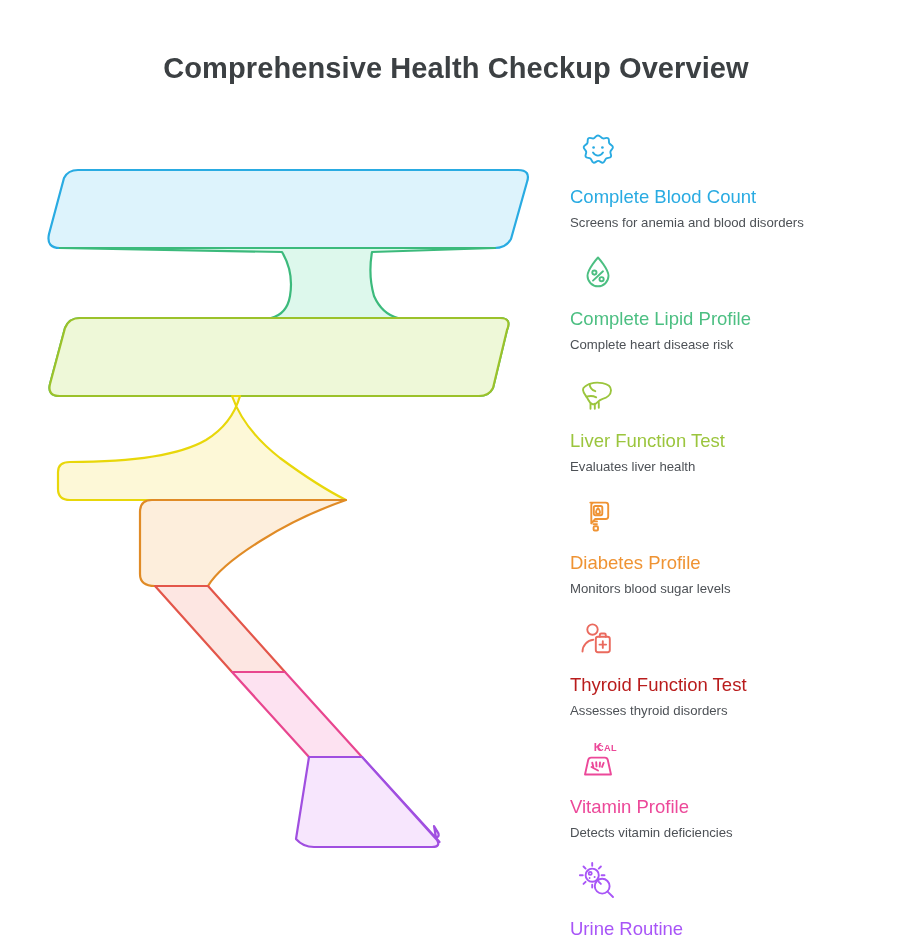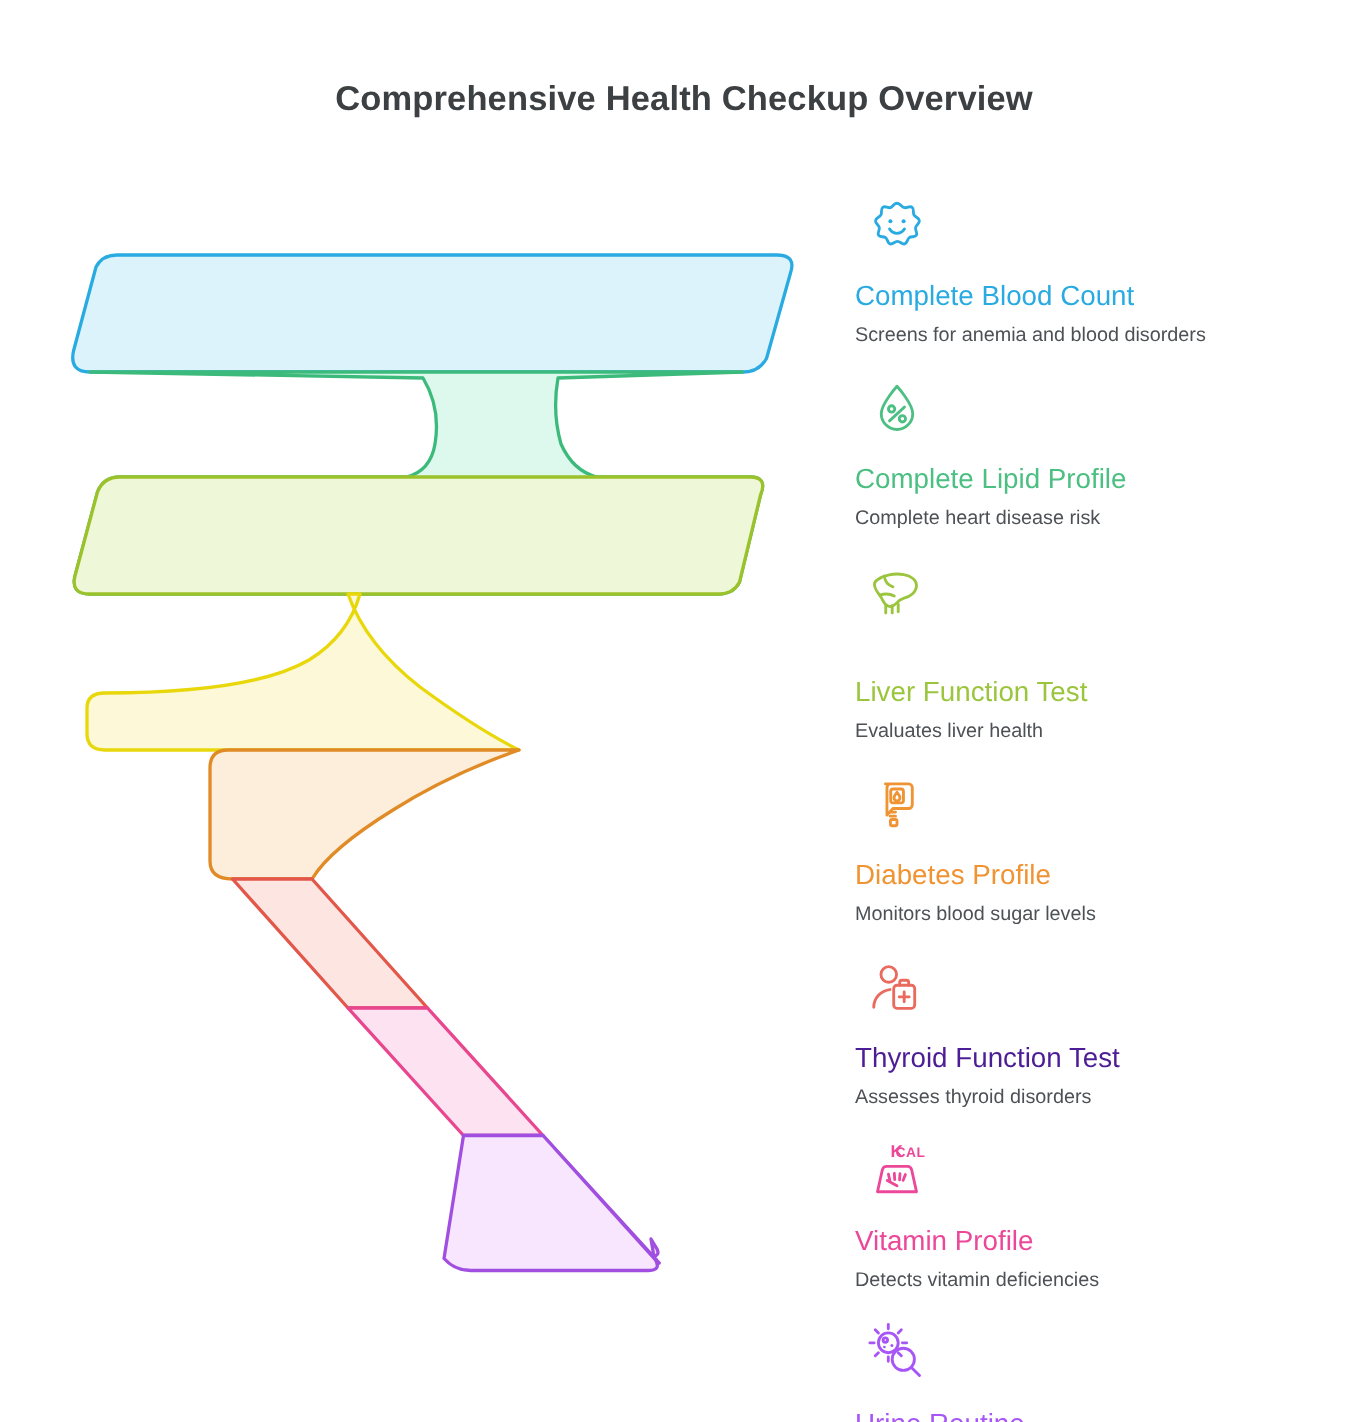--- a/index.html
+++ b/index.html
@@ -11,21 +11,21 @@
   }
   #page {
     position: relative;
     width: 912px; height: 948px;
     background: #ffffff;
   }
   #page-title {
     position: absolute;
     top: 52px; left: 0; width: 912px;
     text-align: center;
-    font-size: 23px;
+    font-size: 29px;
     font-weight: bold;
     color: #3c4043;
     letter-spacing: 0.1px;
   }
   
   #funnel-diagram {
     position: absolute;
     left: 0; top: 100px;
     width: 560px; height: 780px;
   }
@@ -126,21 +126,21 @@
         <div class="legend-icon">
           <svg width="44" height="44" viewBox="0 0 44 44">
             <path fill="none" stroke="#9bc53d" stroke-width="1.9" stroke-linecap="round" stroke-linejoin="round" d="M9 14.5c4-3 11-4.6 17.5-3.4 5 .9 8.5 3.6 8.5 7.1 0 4.6-4.2 7.6-8.3 8.6-2.6.7-4 2.1-5.4 3.6-1.3 1.4-3.1 2.4-5.3 1.6-2.6-.9-3.2-3.6-4.6-5.8C9.9 23.6 7.3 21.5 7 18c-.2-1.6.5-2.6 2-3.5Z"></path>
             <path fill="none" stroke="#9bc53d" stroke-width="1.9" stroke-linecap="round" stroke-linejoin="round" d="M13.5 11.9c.4 3.6 2.4 6.2 5.8 7.3"></path>
             <path fill="none" stroke="#9bc53d" stroke-width="1.9" stroke-linecap="round" stroke-linejoin="round" d="M10.5 24.7c3.4-1.1 6.6-1 9.7.6"></path>
             <path fill="none" stroke="#9bc53d" stroke-width="1.9" stroke-linecap="round" stroke-linejoin="round" d="M14.5 31.5v5.2M18.8 31.8v4.9M22.8 30.8v5"></path>
           </svg>
         </div>
         <div class="legend-bar" style="background: rgb(155, 197, 61);"></div>
         <div class="legend-text">
-          <div class="legend-title" style="color: rgb(155, 197, 61); margin-top: 20px;">Liver Function Test</div>
+          <div class="legend-title" style="color: rgb(155, 197, 61);">Liver Function Test</div>
           <div class="legend-desc">Evaluates liver health</div>
         </div>
       </div>
       <div class="legend-item">
         <div class="legend-icon">
           <svg width="44" height="44" viewBox="0 0 44 44">
             <path fill="none" stroke="#ef9333" stroke-width="1.9" stroke-linecap="round" stroke-linejoin="round" d="M14.3 8.6h15.4c1.4 0 2.5 1.1 2.5 2.5v11.4c0 1.4-1.1 2.5-2.5 2.5H19.3l-4 4.4V11.1c0-1.4 1.1-2.5 2.5-2.5Z"></path>
             <rect x="17.8" y="12" width="8.5" height="9.2" rx="1.6" fill="none" stroke="#ef9333" stroke-width="1.9" stroke-linecap="round" stroke-linejoin="round"></rect>
             <path fill="none" stroke="#ef9333" stroke-width="1.9" stroke-linecap="round" stroke-linejoin="round" d="M22 14.2c0 0-2 2.4-2 3.7 0 1.1.9 2 2 2s2-.9 2-2c0-1.3-2-3.7-2-3.7Z"></path>
             <path fill="none" stroke="#ef9333" stroke-width="1.9" stroke-linecap="round" stroke-linejoin="round" d="M17.4 27.4h3.6M17.4 30.1h3.6"></path>
@@ -158,21 +158,21 @@
           <svg width="44" height="44" viewBox="0 0 44 44">
             <circle cx="16.5" cy="13.6" r="5.2" fill="none" stroke="#ea6a5e" stroke-width="1.9" stroke-linecap="round" stroke-linejoin="round"></circle>
             <path fill="none" stroke="#ea6a5e" stroke-width="1.9" stroke-linecap="round" stroke-linejoin="round" d="M6.5 35.5c0-6.1 4.8-11.2 10.8-11.8"></path>
             <rect x="19.8" y="20.8" width="14" height="15.4" rx="2.2" fill="none" stroke="#ea6a5e" stroke-width="1.9" stroke-linecap="round" stroke-linejoin="round"></rect>
             <path fill="none" stroke="#ea6a5e" stroke-width="1.9" stroke-linecap="round" stroke-linejoin="round" d="M23.8 20.8v-1.9c0-.8.6-1.4 1.4-1.4h3.2c.8 0 1.4.6 1.4 1.4v1.9"></path>
             <path fill="none" stroke="#ea6a5e" stroke-width="1.9" stroke-linecap="round" stroke-linejoin="round" d="M26.8 25.3v6.6M23.5 28.6h6.6"></path>
           </svg>
         </div>
         <div class="legend-bar" style="background: rgb(234, 106, 94);"></div>
         <div class="legend-text">
-          <div class="legend-title" style="color: #4c1d95;">Thyroid Function Test</div>
+          <div class="legend-title" style="color: #b91c1c;">Thyroid Function Test</div>
           <div class="legend-desc">Assesses thyroid disorders</div>
         </div>
       </div>
       <div class="legend-item">
         <div class="legend-icon">
           <svg width="48" height="46" viewBox="0 0 48 46">
             <text x="24" y="14" text-anchor="middle" font-family="Liberation Sans, sans-serif" font-size="11.5" font-weight="bold" fill="#ec4899" letter-spacing="0.4">K</text>
             <text x="33" y="14" text-anchor="middle" font-family="Liberation Sans, sans-serif" font-size="9.2" font-weight="bold" fill="#ec4899" letter-spacing="0.4">CAL</text>
             <path fill="none" stroke="#ec4899" stroke-width="1.9" stroke-linecap="round" stroke-linejoin="round" d="M11 37.5 14.2 23c.3-1.4 1.5-2.4 2.9-2.4h13.8c1.4 0 2.6 1 2.9 2.4L37 37.5Z"></path>
             <path fill="none" stroke="#ec4899" stroke-width="1.9" stroke-linecap="round" stroke-linejoin="round" d="M18.3 25.8l.9 4M22.2 25.2l.3 4.2M26 25.5l-.3 4.1M29.6 26l-1.5 3.9"></path>

